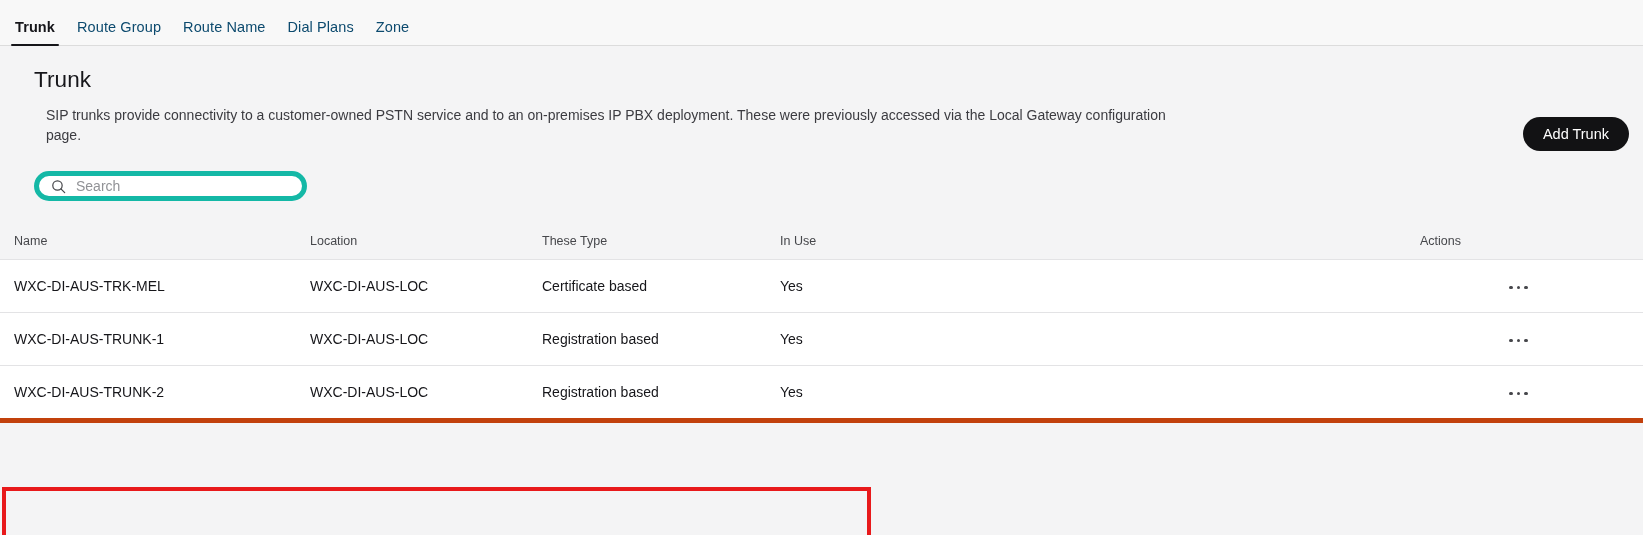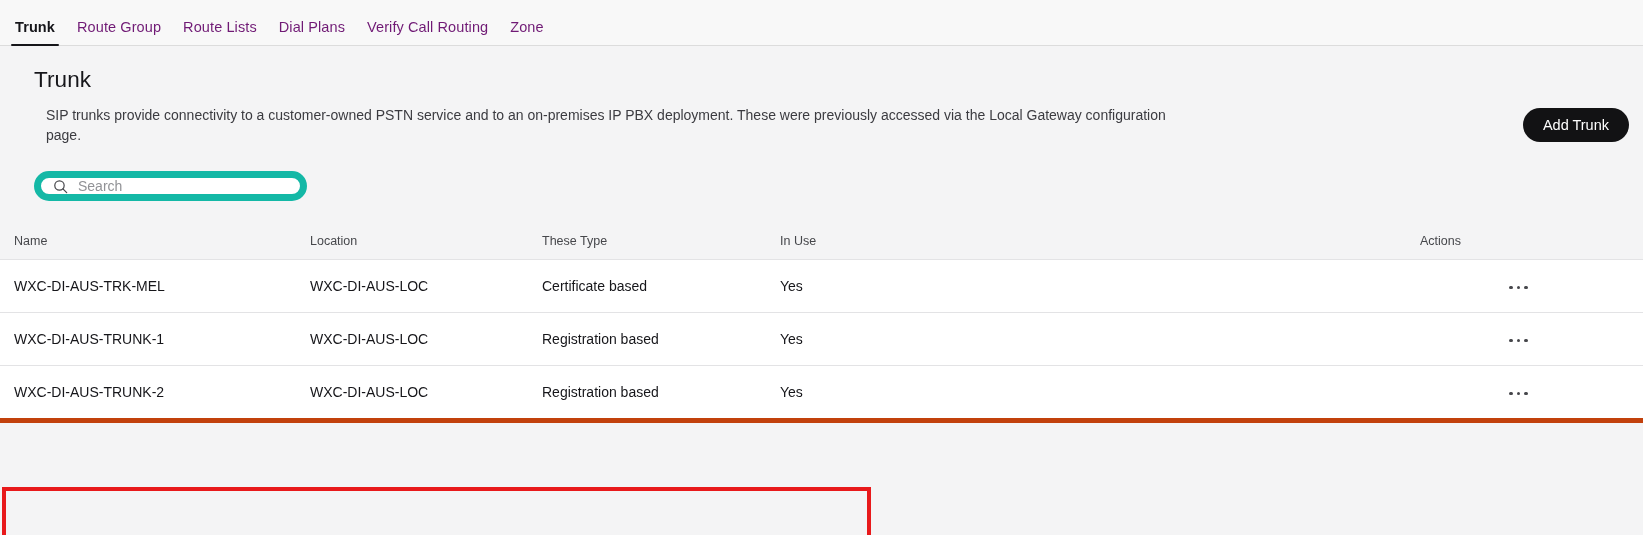--- a/index.html
+++ b/index.html
@@ -24,21 +24,21 @@
     height: 46px;
     background: #f8f8f8;
     border-bottom: 1px solid #dcdcdc;
     display: flex;
     align-items: flex-end;
     padding: 0 0 0 4px;
   }
   .tab {
     position: relative;
     font-size: 14.5px;
-    color: #701a75;
+    color: #0c4a6e;
     padding: 0 11px 11px 11px;
     line-height: 1;
     white-space: nowrap;
     cursor: pointer;
     letter-spacing: 0.1px;
   }
   .tab.active {
     color: #16161a;
     font-weight: bold;
   }
@@ -73,41 +73,41 @@
   }
   .page-desc {
     font-size: 14px;
     color: #3b3b40;
     line-height: 20px;
     max-width: 1140px;
     margin: 12px;
   }
   .add-trunk-btn {
     position: absolute;
-    top: 62px;
+    top: 71px;
     right: 14px;
     background: #121214;
     color: #ffffff;
     border: none;
     border-radius: 22px;
     font-size: 14.5px;
     font-family: "Liberation Sans", sans-serif;
     padding: 0 20px;
     height: 34px;
     line-height: 34px;
     cursor: pointer;
     white-space: nowrap;
   }
 
   
   .search-wrap {
     margin: 26px 0 0 34px;
     width: 273px;
     height: 30px;
-    border: 7px solid #14b8a6;
+    border: 5px solid #14b8a6;
     border-radius: 16px;
     background: #ffffff;
     display: flex;
     align-items: center;
     padding: 0 10px 0 12px;
   }
   .search-icon {
     flex: 0 0 auto;
     width: 15px;
     height: 15px;
@@ -199,23 +199,22 @@
     height: 83px;
     z-index: 20;
   }
 </style>
 </head>
 <body>
 
 <nav class="tabbar">
   <div class="tab active">Trunk</div>
   <div class="tab">Route Group</div>
-  <div class="tab">Route Lists</div>
+  <div class="tab">Route Name</div>
   <div class="tab">Dial Plans</div>
-  <div class="tab">Verify Call Routing</div>
   <div class="tab">Zone</div>
 </nav>
 
 <main class="page">
 
   <div class="header-block">
     <h1 class="page-title">Trunk</h1>
     <p class="page-desc">SIP trunks provide connectivity to a customer-owned PSTN service and to an on-premises IP PBX deployment. These were previously accessed via the Local Gateway configuration page.</p>
     <button class="add-trunk-btn">Add Trunk</button>
   </div>

